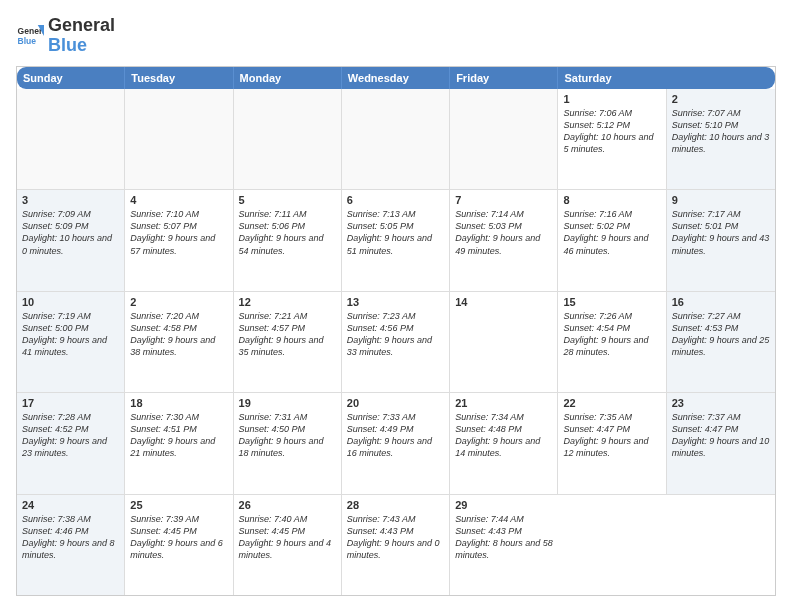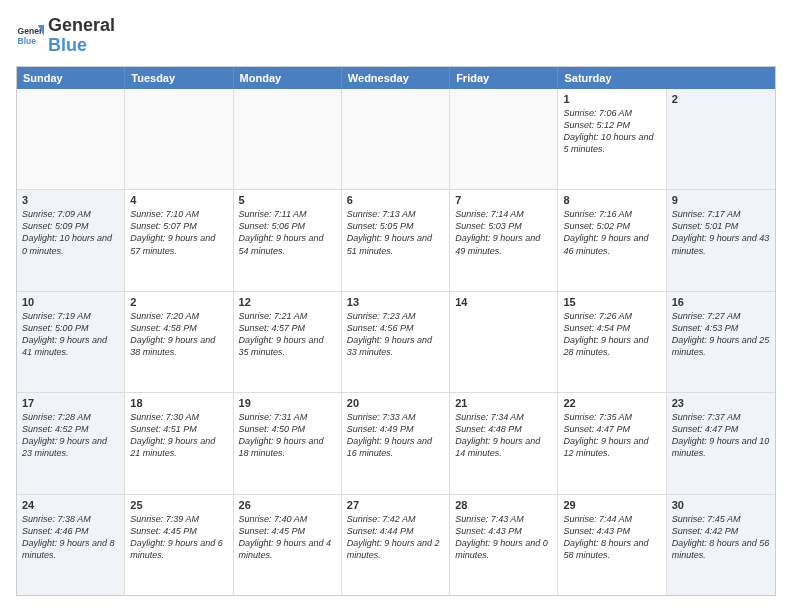--- a/index.html
+++ b/index.html
@@ -56,20 +56,21 @@
     .calendar {
       flex: 1;
       display: flex;
       flex-direction: column;
       border: 1px solid #ccc;
     }
     .cal-header {
       display: grid;
       grid-template-columns: repeat(7, 1fr);
       background: #4a7fc1;
+      border-radius: 9px;
     }
     .cal-header-cell {
       color: #fff;
       font-size: 11px;
       font-weight: bold;
       padding: 5px 6px;
       text-align: left;
       border-right: 1px solid #5a8fd1;
     }
     .cal-header-cell:last-child { border-right: none; }
@@ -150,20 +151,24 @@
           <div class="cal-cell empty"></div>
           <div class="cal-cell">
             <div class="day-num">1</div>
             <div class="cell-info">Sunrise: 7:06 AM
 Sunset: 5:12 PM
 Daylight: 10 hours
 and 5 minutes.</div>
           </div>
           <div class="cal-cell shaded">
             <div class="day-num">2</div>
+            <div class="cell-info">Sunrise: 7:07 AM
+Sunset: 5:10 PM
+Daylight: 10 hours
+and 3 minutes.</div>
           </div>
         </div>
         <div class="cal-row">
           <div class="cal-cell shaded">
             <div class="day-num">3</div>
             <div class="cell-info">Sunrise: 7:09 AM
 Sunset: 5:09 PM
 Daylight: 10 hours
 and 0 minutes.</div>
           </div>
@@ -324,43 +329,29 @@
 and 6 minutes.</div>
           </div>
           <div class="cal-cell">
             <div class="day-num">26</div>
             <div class="cell-info">Sunrise: 7:40 AM
 Sunset: 4:45 PM
 Daylight: 9 hours
 and 4 minutes.</div>
           </div>
           <div class="cal-cell">
-            <div class="day-num">27</div>
-            <div class="cell-info">Sunrise: 7:42 AM
-Sunset: 4:44 PM
-Daylight: 9 hours
-and 2 minutes.</div>
-          </div>
-          <div class="cal-cell">
             <div class="day-num">28</div>
             <div class="cell-info">Sunrise: 7:43 AM
 Sunset: 4:43 PM
 Daylight: 9 hours
 and 0 minutes.</div>
           </div>
           <div class="cal-cell">
             <div class="day-num">29</div>
             <div class="cell-info">Sunrise: 7:44 AM
 Sunset: 4:43 PM
 Daylight: 8 hours
 and 58 minutes.</div>
           </div>
-          <div class="cal-cell shaded">
-            <div class="day-num">30</div>
-            <div class="cell-info">Sunrise: 7:45 AM
-Sunset: 4:42 PM
-Daylight: 8 hours
-and 56 minutes.</div>
-          </div>
         </div>
       </div>
   </div>
 </div>
 
 </body></html>

